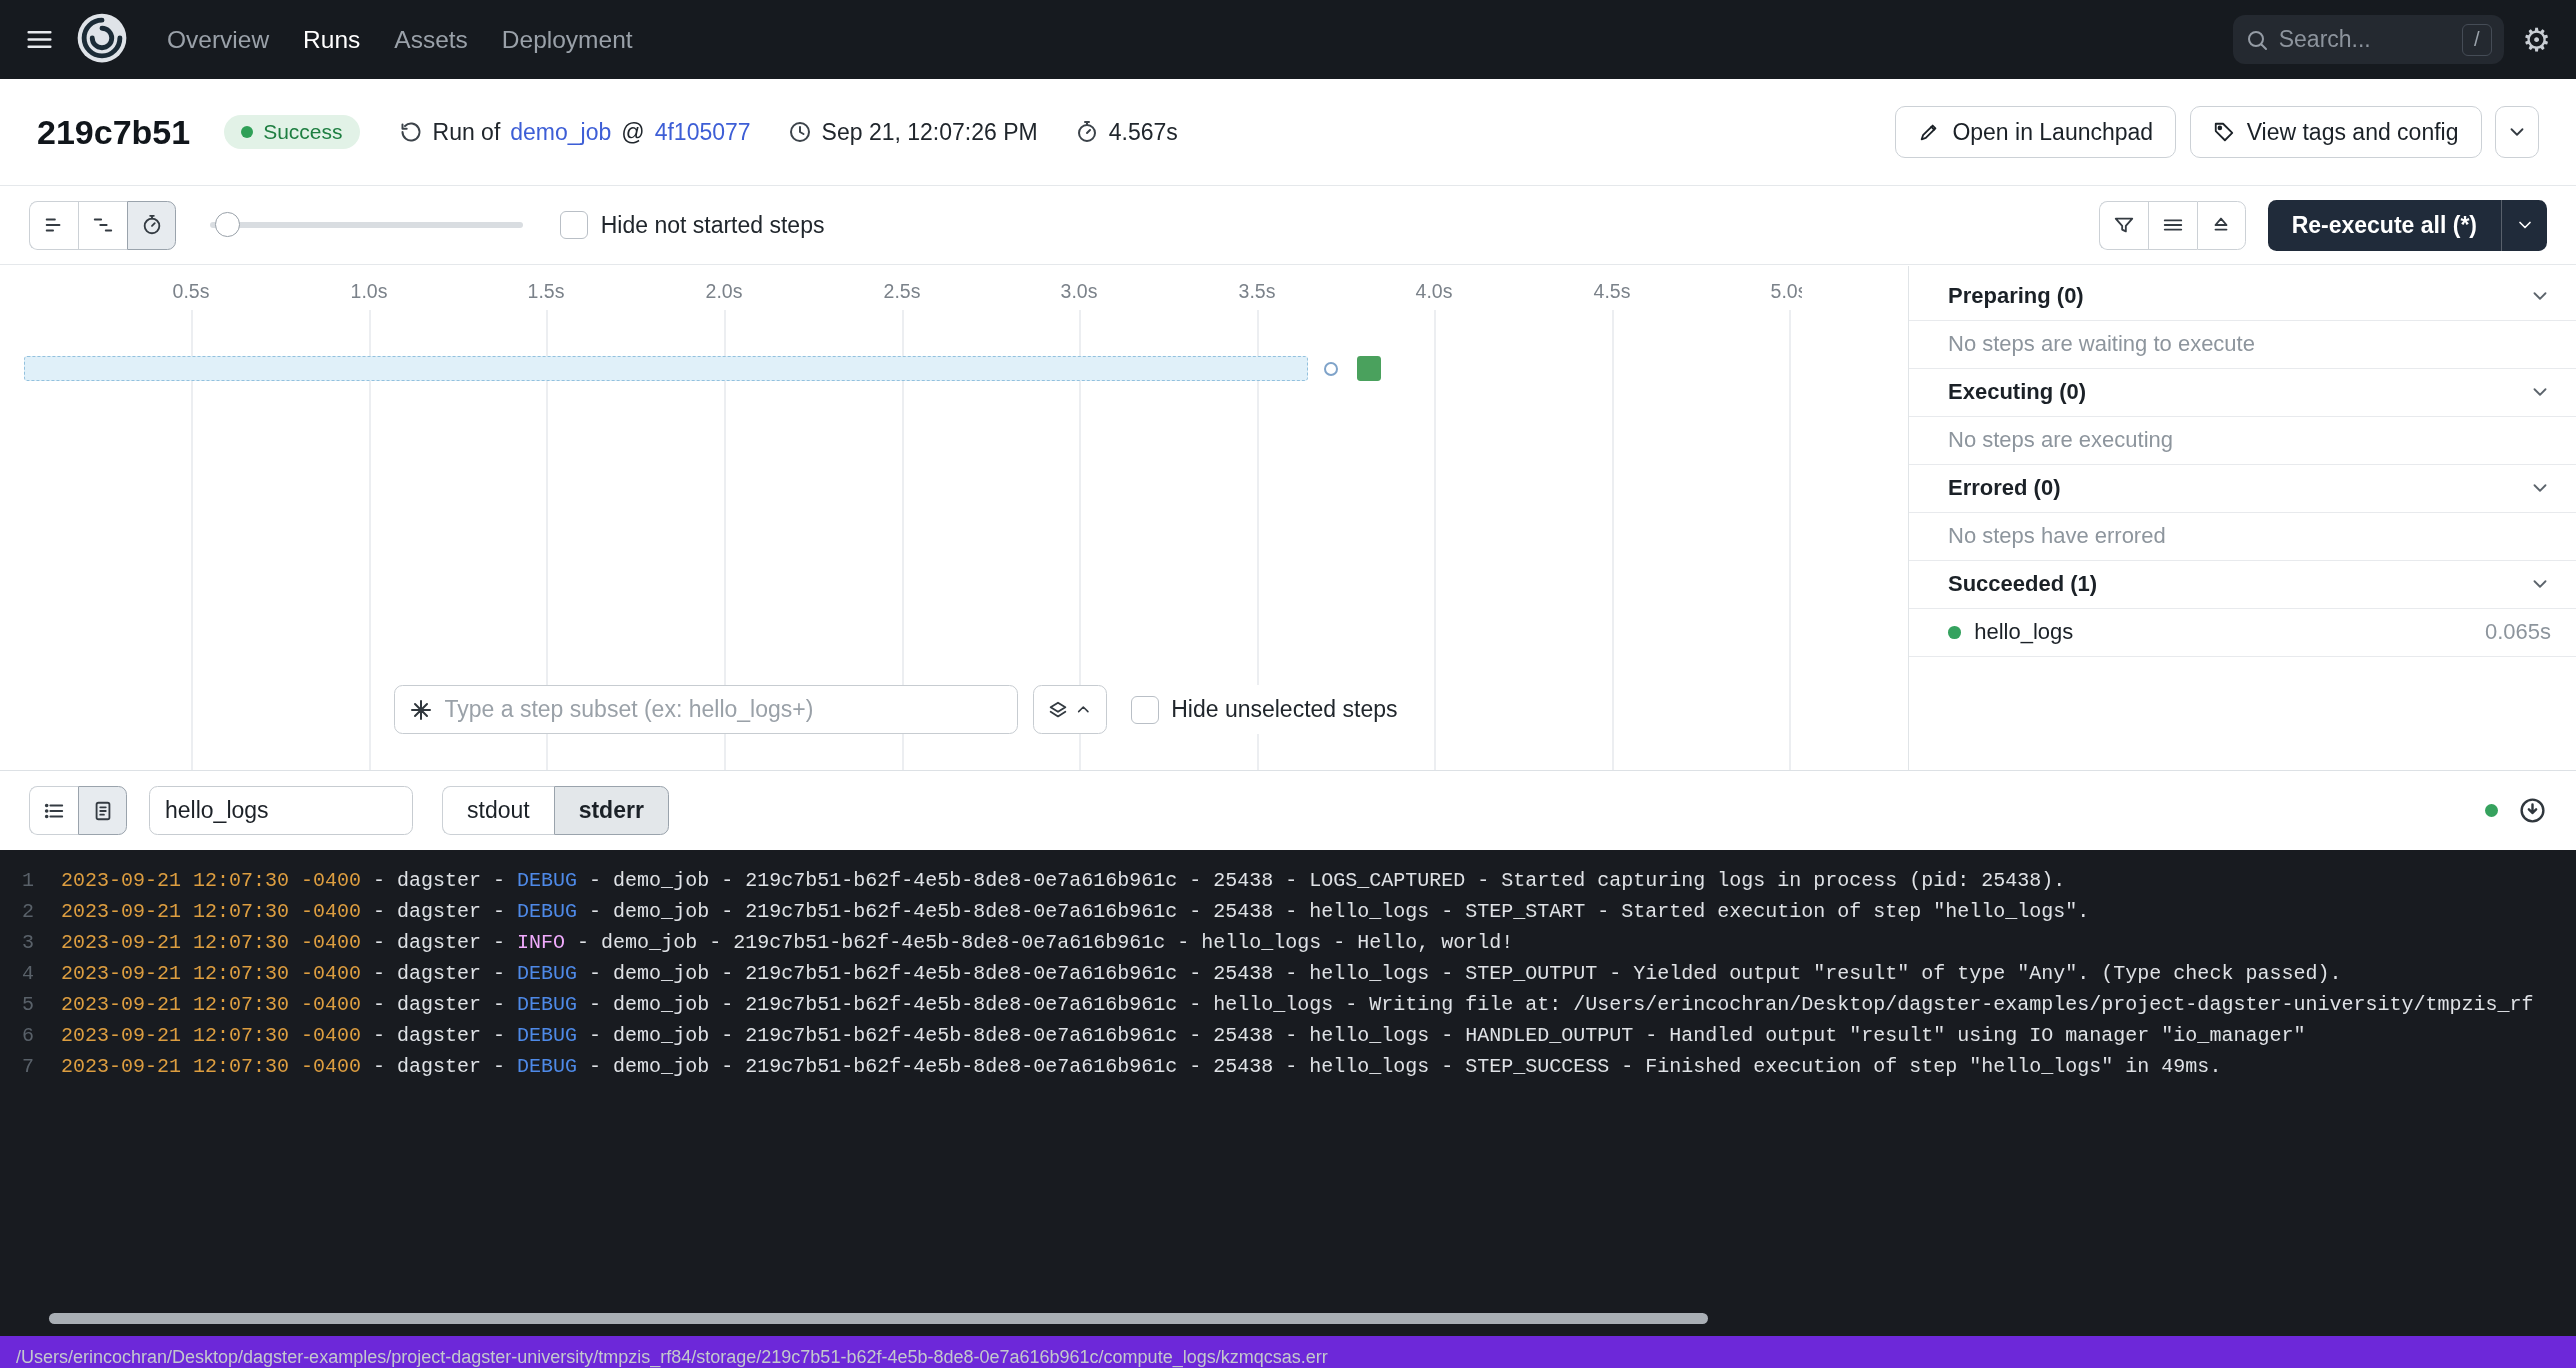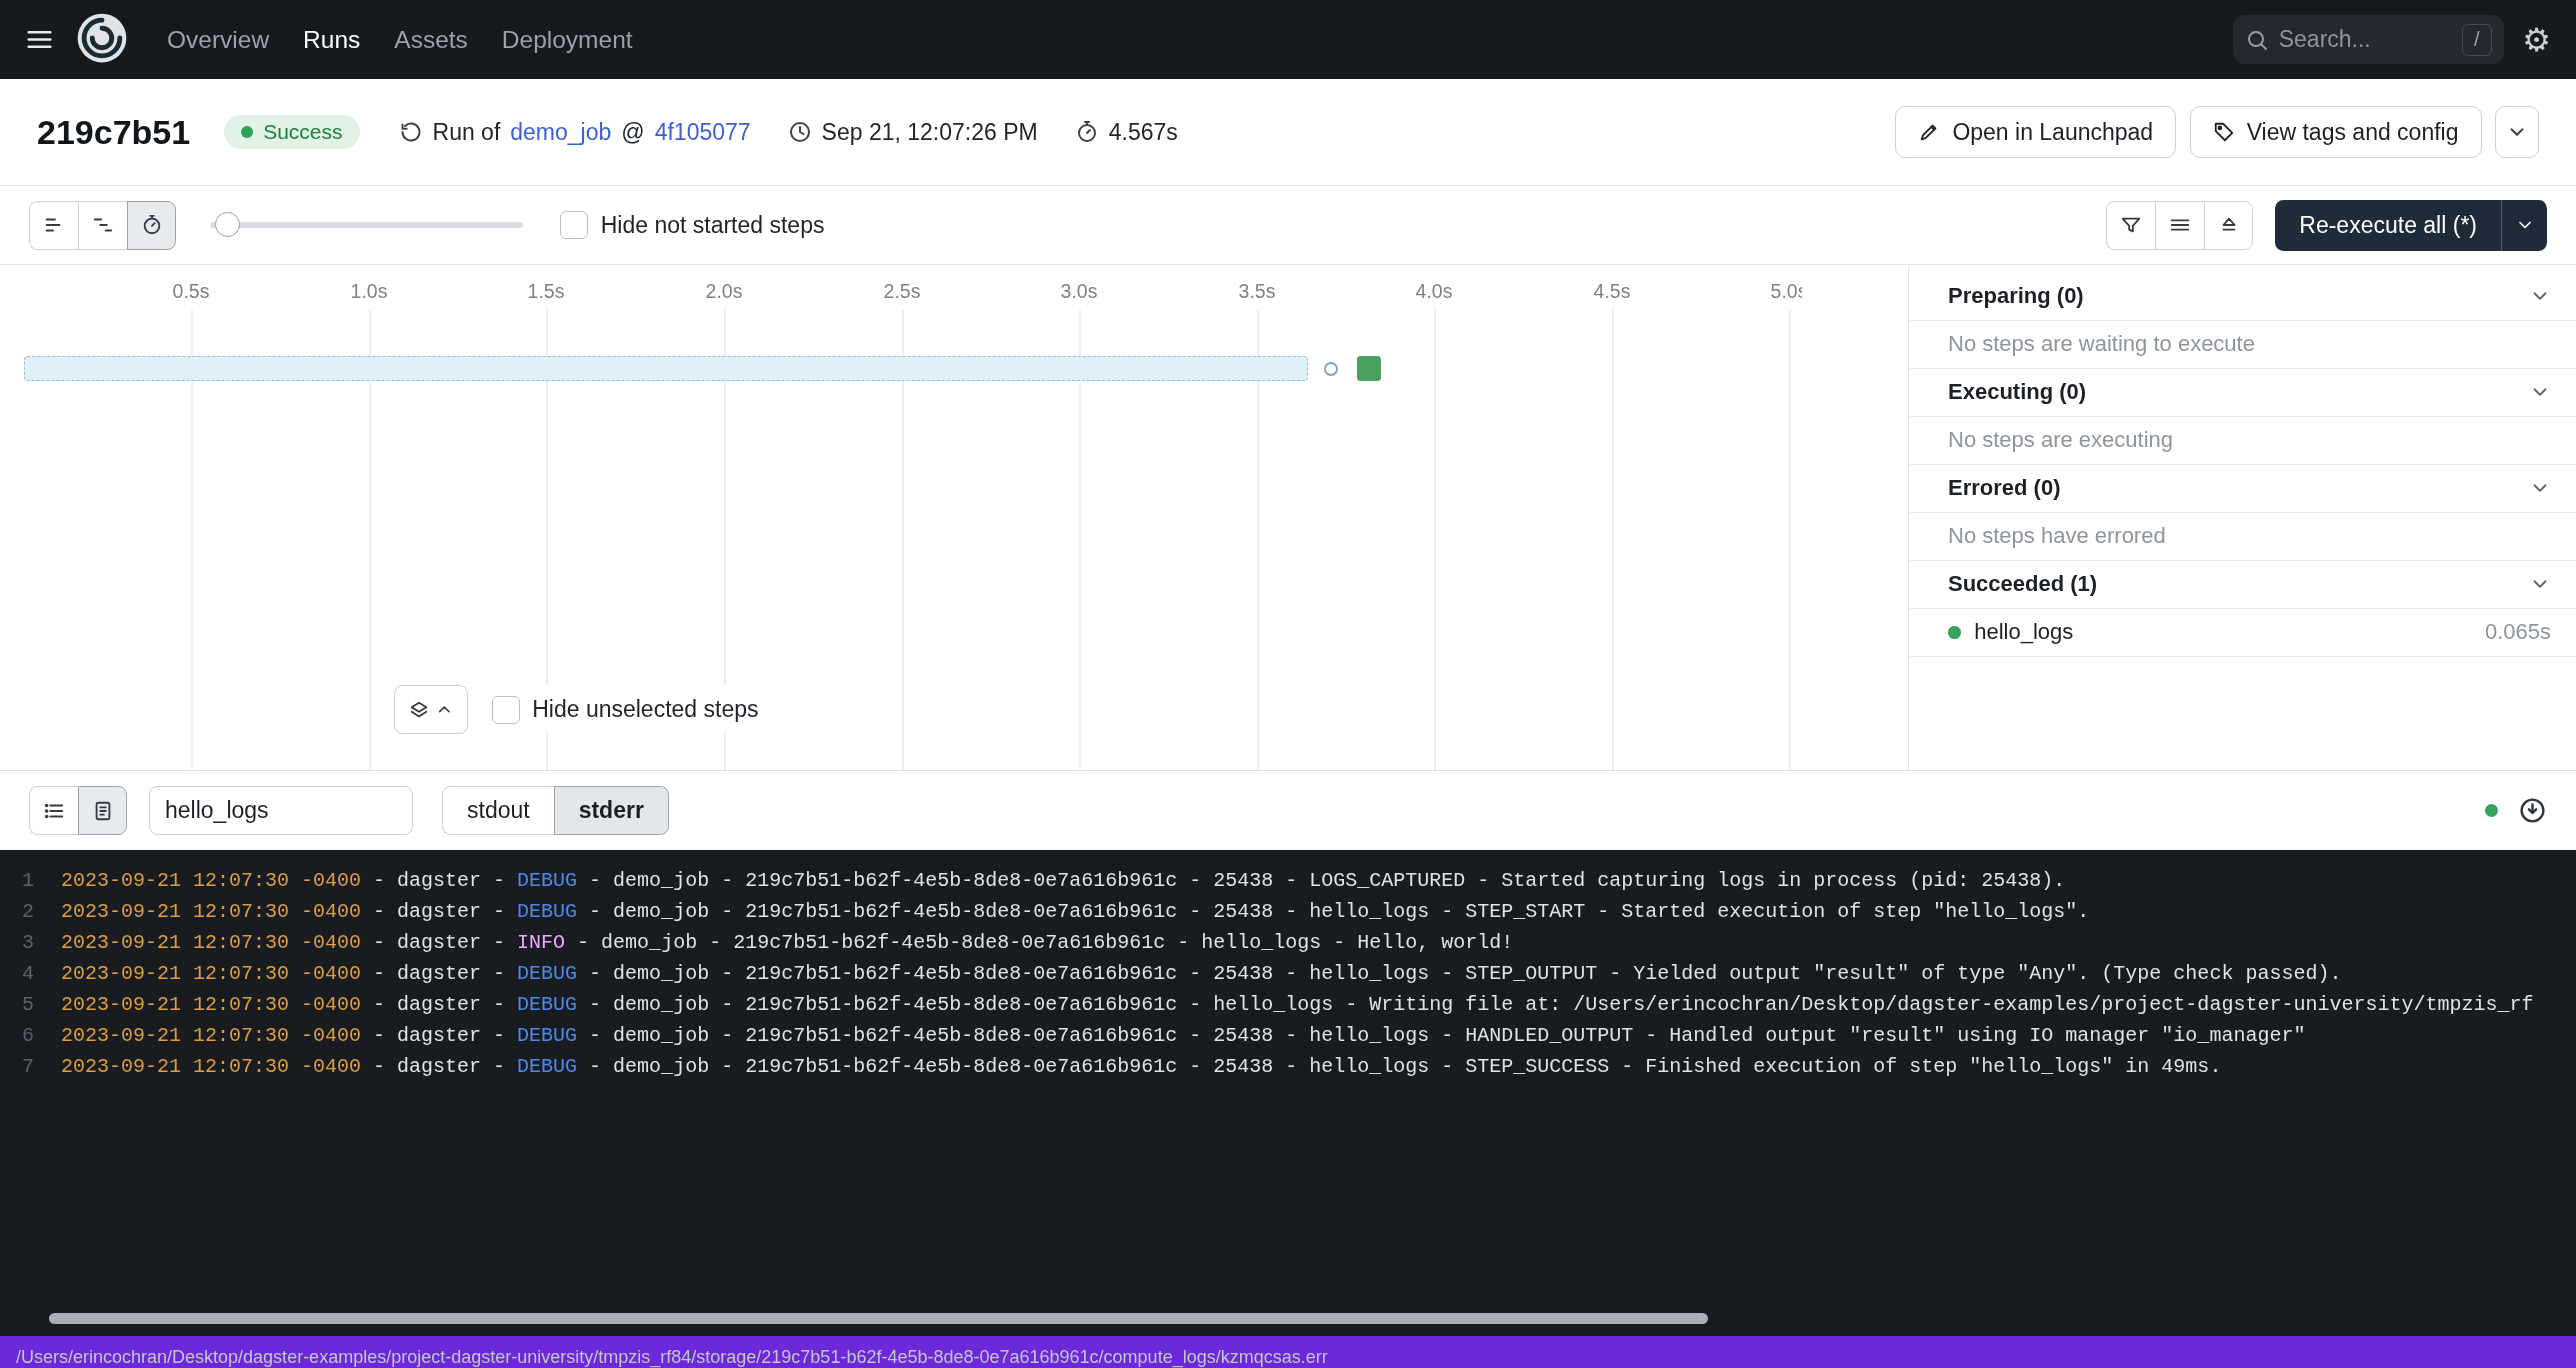--- a/index.html
+++ b/index.html
@@ -50,21 +50,21 @@
   .seg .iconbtn.active{background:#e7ebef;border-color:#9aa3ac;border-right-width:0.8px}
   .slider{position:relative;width:313px;height:6.8px;background:#d9dde1;border-radius:3.4px;margin-left:34px}
   .slider .knob{position:absolute;top:-9.3px;left:5px;width:24.5px;height:24.5px;border-radius:50%;
     background:#fff;border:1.7px solid #99a1a9;cursor:pointer}
   .cbgroup{display:flex;align-items:center;gap:12.7px;margin-left:37px}
   .cb{width:28px;height:28px;border:1.7px solid #b9bfc6;border-radius:6px;background:#fff;flex:none;cursor:pointer}
   .cbgroup label{font-size:23px;color:#20262c}
   #toolbar .right{margin-left:auto;display:flex;align-items:center;gap:22px}
   .splitbtn{display:flex}
   .splitbtn .main{height:51px;padding:0 24px;background:#202b3a;color:#fff;border:none;
-    border-radius:8.5px 0 0 8.5px;font-size:23px;font-weight:400;display:flex;align-items:center;cursor:pointer;font-family:inherit}
+    border-radius:8.5px 0 0 8.5px;font-size:23px;font-weight:700;display:flex;align-items:center;cursor:pointer;font-family:inherit}
   .splitbtn .caret{width:46px;height:51px;background:#202b3a;color:#fff;border:none;
     border-left:0.8px solid rgba(255,255,255,.25);border-radius:0 8.5px 8.5px 0;
     display:flex;align-items:center;justify-content:center;cursor:pointer}
 
   
   #content{position:absolute;top:266px;left:0;right:0;height:505px;border-bottom:0.8px solid #dde1e5;background:#fff}
   #gantt{position:absolute;top:0;left:0;width:1802px;height:100%;overflow:hidden}
   .axis-label{position:absolute;top:13.5px;transform:translateX(-50%);font-size:19.5px;color:#7b828a}
   .gridline{position:absolute;top:44px;bottom:0;width:1.7px;background:#eceef1}
   .bluebar{position:absolute;left:24px;top:90px;width:1284px;height:24.5px;background:#e0f0f9;
@@ -282,20 +282,26 @@
     <div class="gridline" style="left:1257px"></div>
     <div class="gridline" style="left:1434px"></div>
     <div class="gridline" style="left:1612px"></div>
     <div class="gridline" style="left:1789px"></div>
 
     <div class="bluebar"></div>
     <div class="marker"></div>
     <div class="greenbar" title=""></div>
 
     <div class="subsetrow">
+      <div class="subset-input">
+        <svg class="ic" width="24" height="24" viewBox="0 0 24 24">
+            <path d="M12 3v18M3 12h18M6 6l12 12M18 6L6 18"></path>
+          </svg>
+        <input type="text" placeholder="Type a step subset (ex: hello_logs+)" style="">
+      </div>
       <button class="layers-btn">
         <svg class="ic" width="22" height="22" viewBox="0 0 24 24">
             <path d="M12 4l8 5-8 5-8-5 8-5z"></path>
             <path d="M4 14l8 5 8-5"></path>
           </svg>
         <svg class="ic" width="18.6" height="18.6" viewBox="0 0 24 24">
             <polyline points="6 15 12 9 18 15"></polyline>
           </svg>
       </button>
       <div class="cbgroup" style="margin-left:8.5px">

